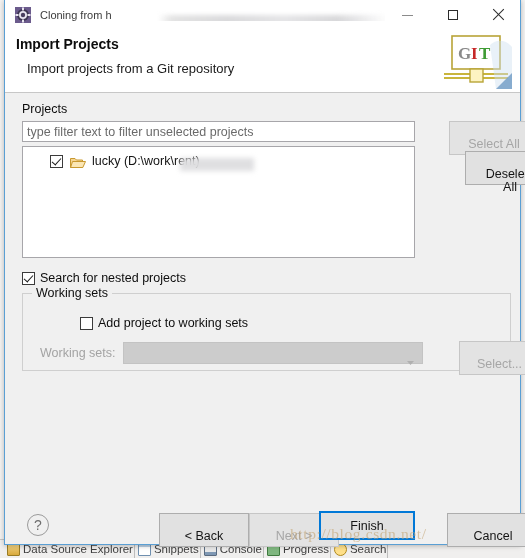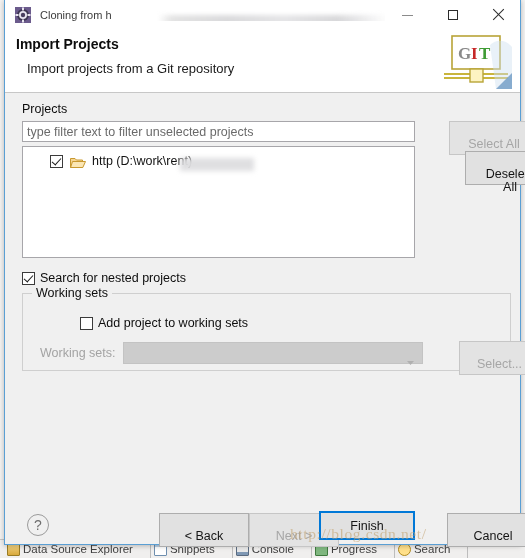--- a/index.html
+++ b/index.html
@@ -40,21 +40,21 @@
     padding-left: 4px;
     box-sizing: border-box;
     overflow: hidden;
   }
   .etab {
     display: flex;
     align-items: center;
     gap: 3px;
     font-size: 11.5px;
     color: #404040;
-    padding: 0 17px 0 3px;
+    padding: 0 1px 0 3px;
     border-right: 1px solid #bdbdbd;
     height: 17px;
     white-space: nowrap;
   }
   .etab .eico {
     width: 11px; height: 11px;
     display: inline-block;
     flex: 0 0 auto;
   }
   .eico.src  { background: linear-gradient(#f7d98a,#d8a93c); border: 1px solid #9a7c24; border-radius: 1px;}
@@ -461,21 +461,21 @@
       <div class="proj-list">
         <div class="proj-row">
           <span class="cbox checked"></span>
           <span class="folder-ico">
             <svg width="16" height="13" viewBox="0 0 16 13">
               <path d="M0.5 2.5 L5 2.5 L6.5 4 L12.5 4 L12.5 11.5 L0.5 11.5 Z" fill="#f6d694" stroke="#c8982f" stroke-width="1"></path>
               <path d="M2.5 5.5 L15.5 5.5 L12.8 11.5 L0.6 11.5 Z" fill="#fbe6b4" stroke="#c8982f" stroke-width="1"></path>
             </svg>
           </span>
           <span class="proj-label">
-            <span>http (D:\work\r</span><span>ent)</span>
+            <span>lucky (D:\work\r</span><span>ent)</span>
             <span class="proj-blur"></span>
           </span>
         </div>
       </div>
 
       <button class="btn btn-selectall disabled">Select All</button>
       <button class="btn btn-deselectall">Deselect All</button>
 
       <div class="nested-row">
         <span class="cbox checked"></span>

